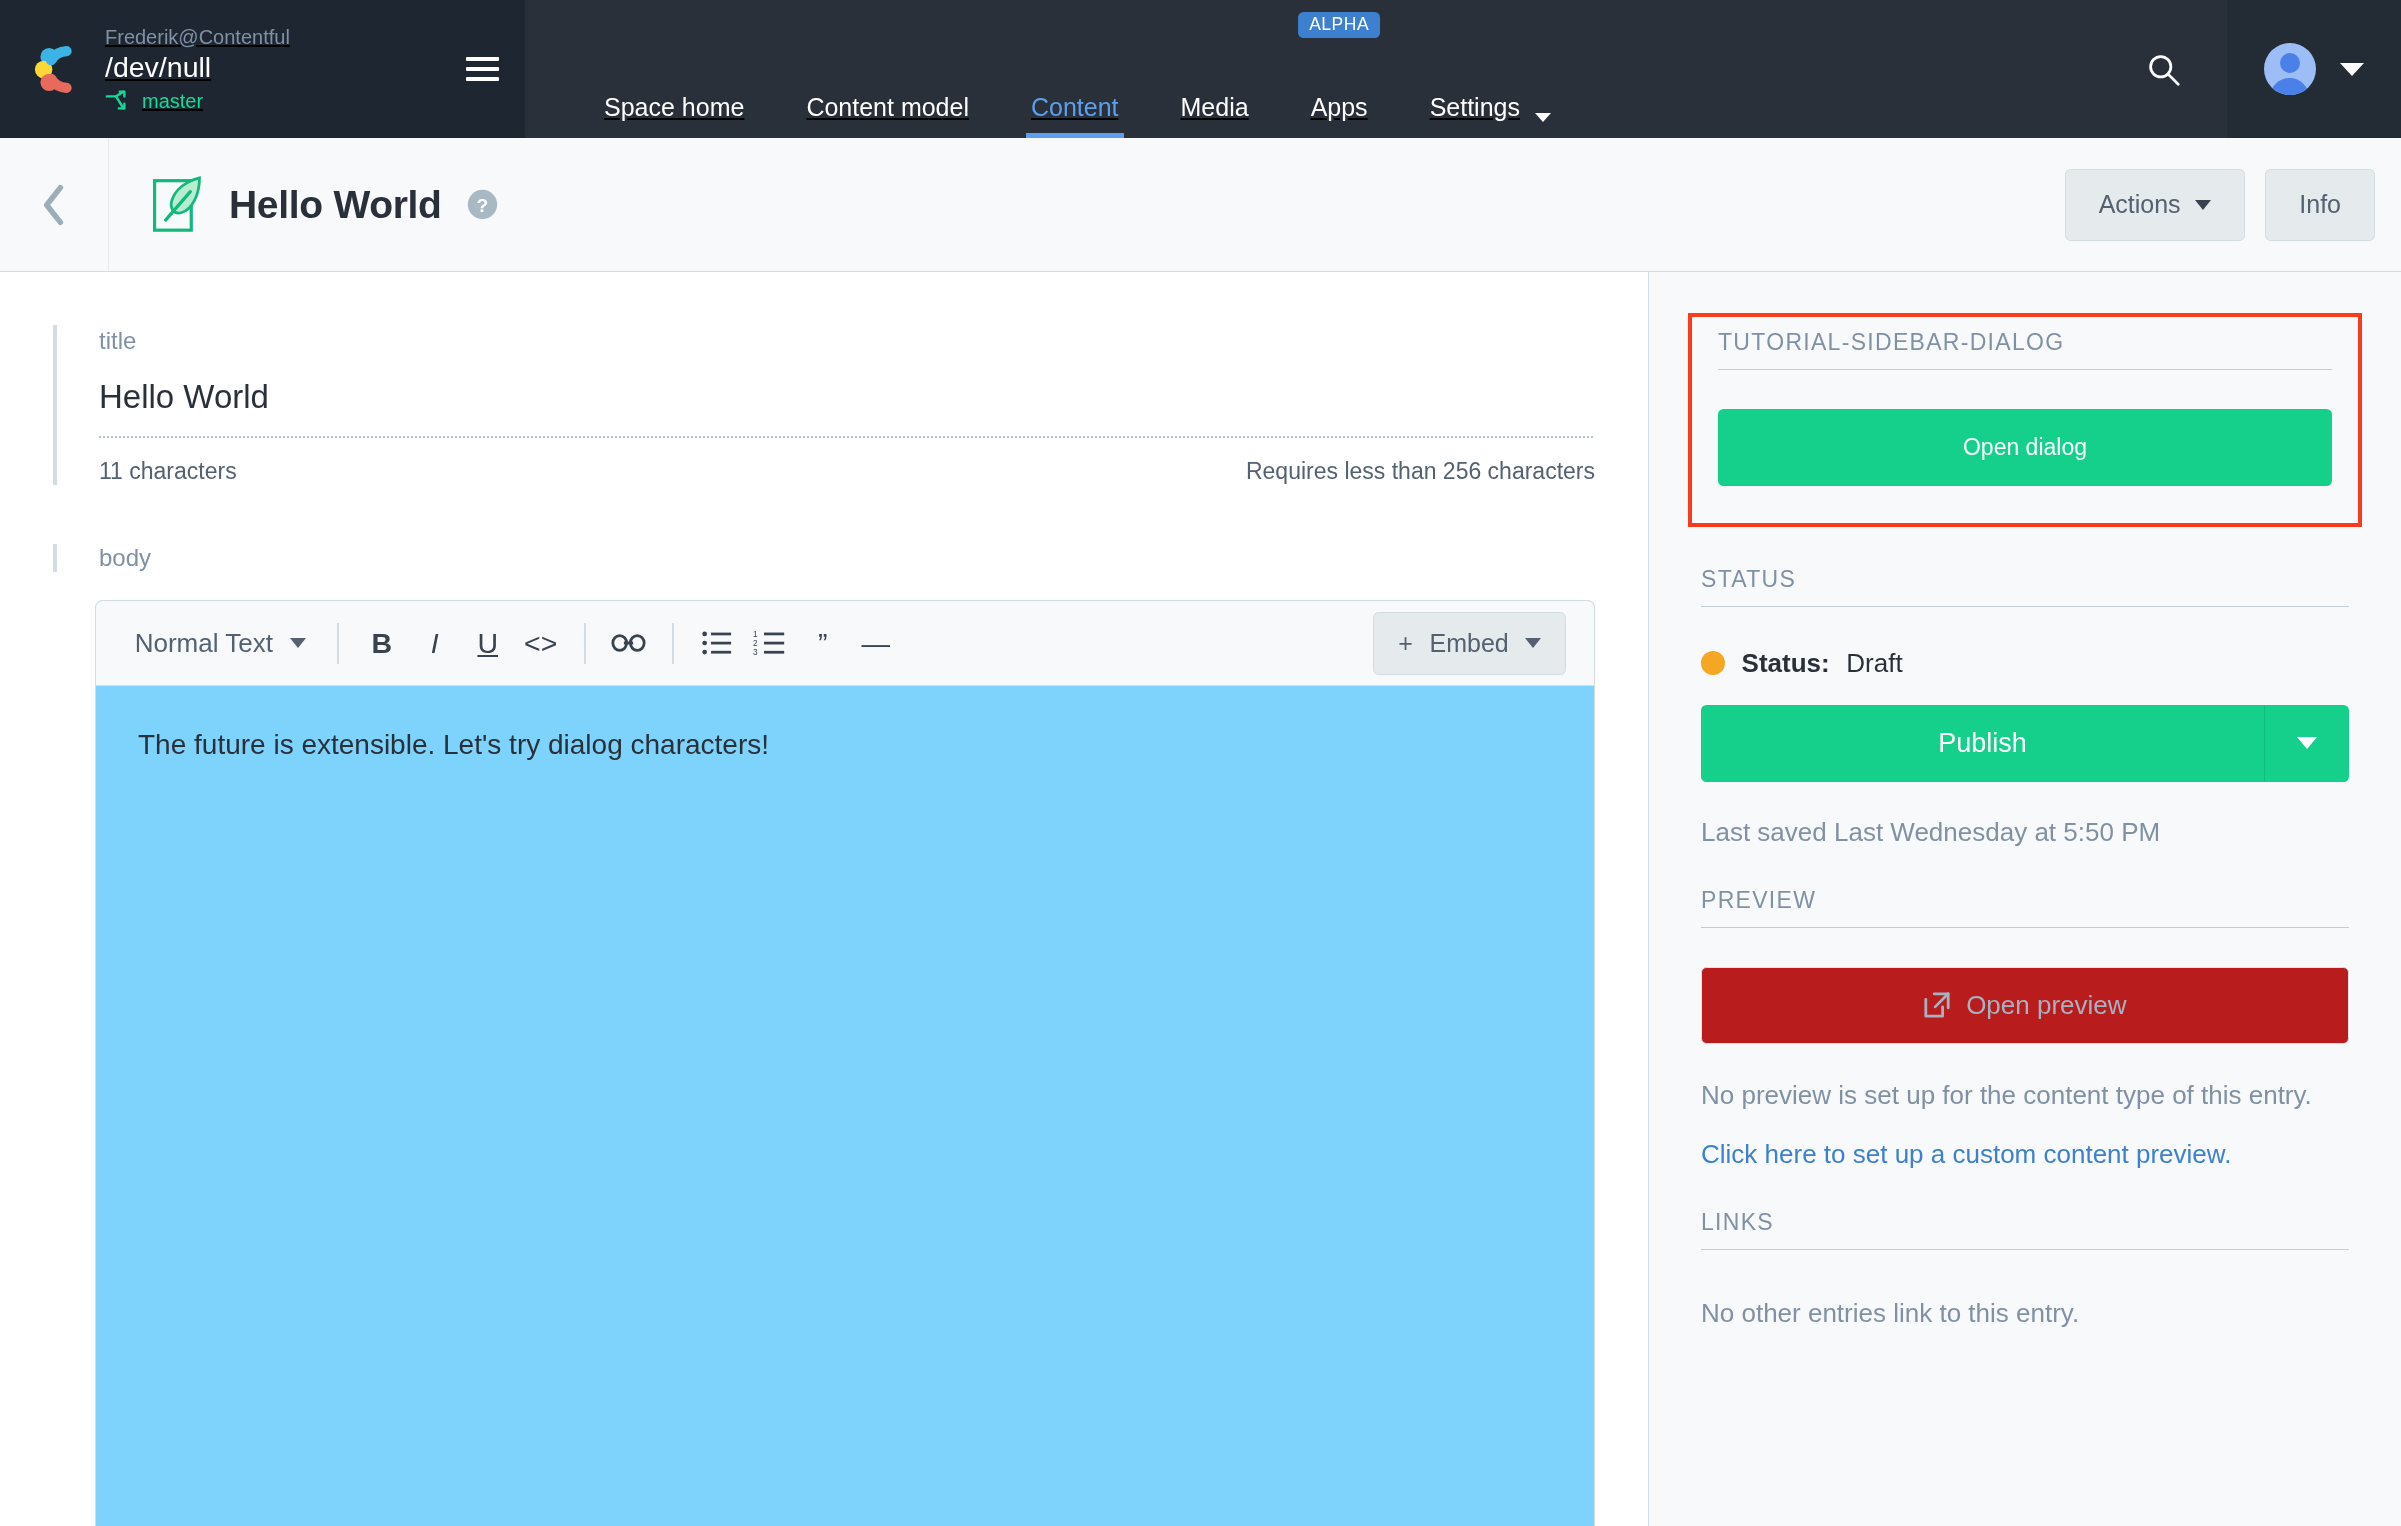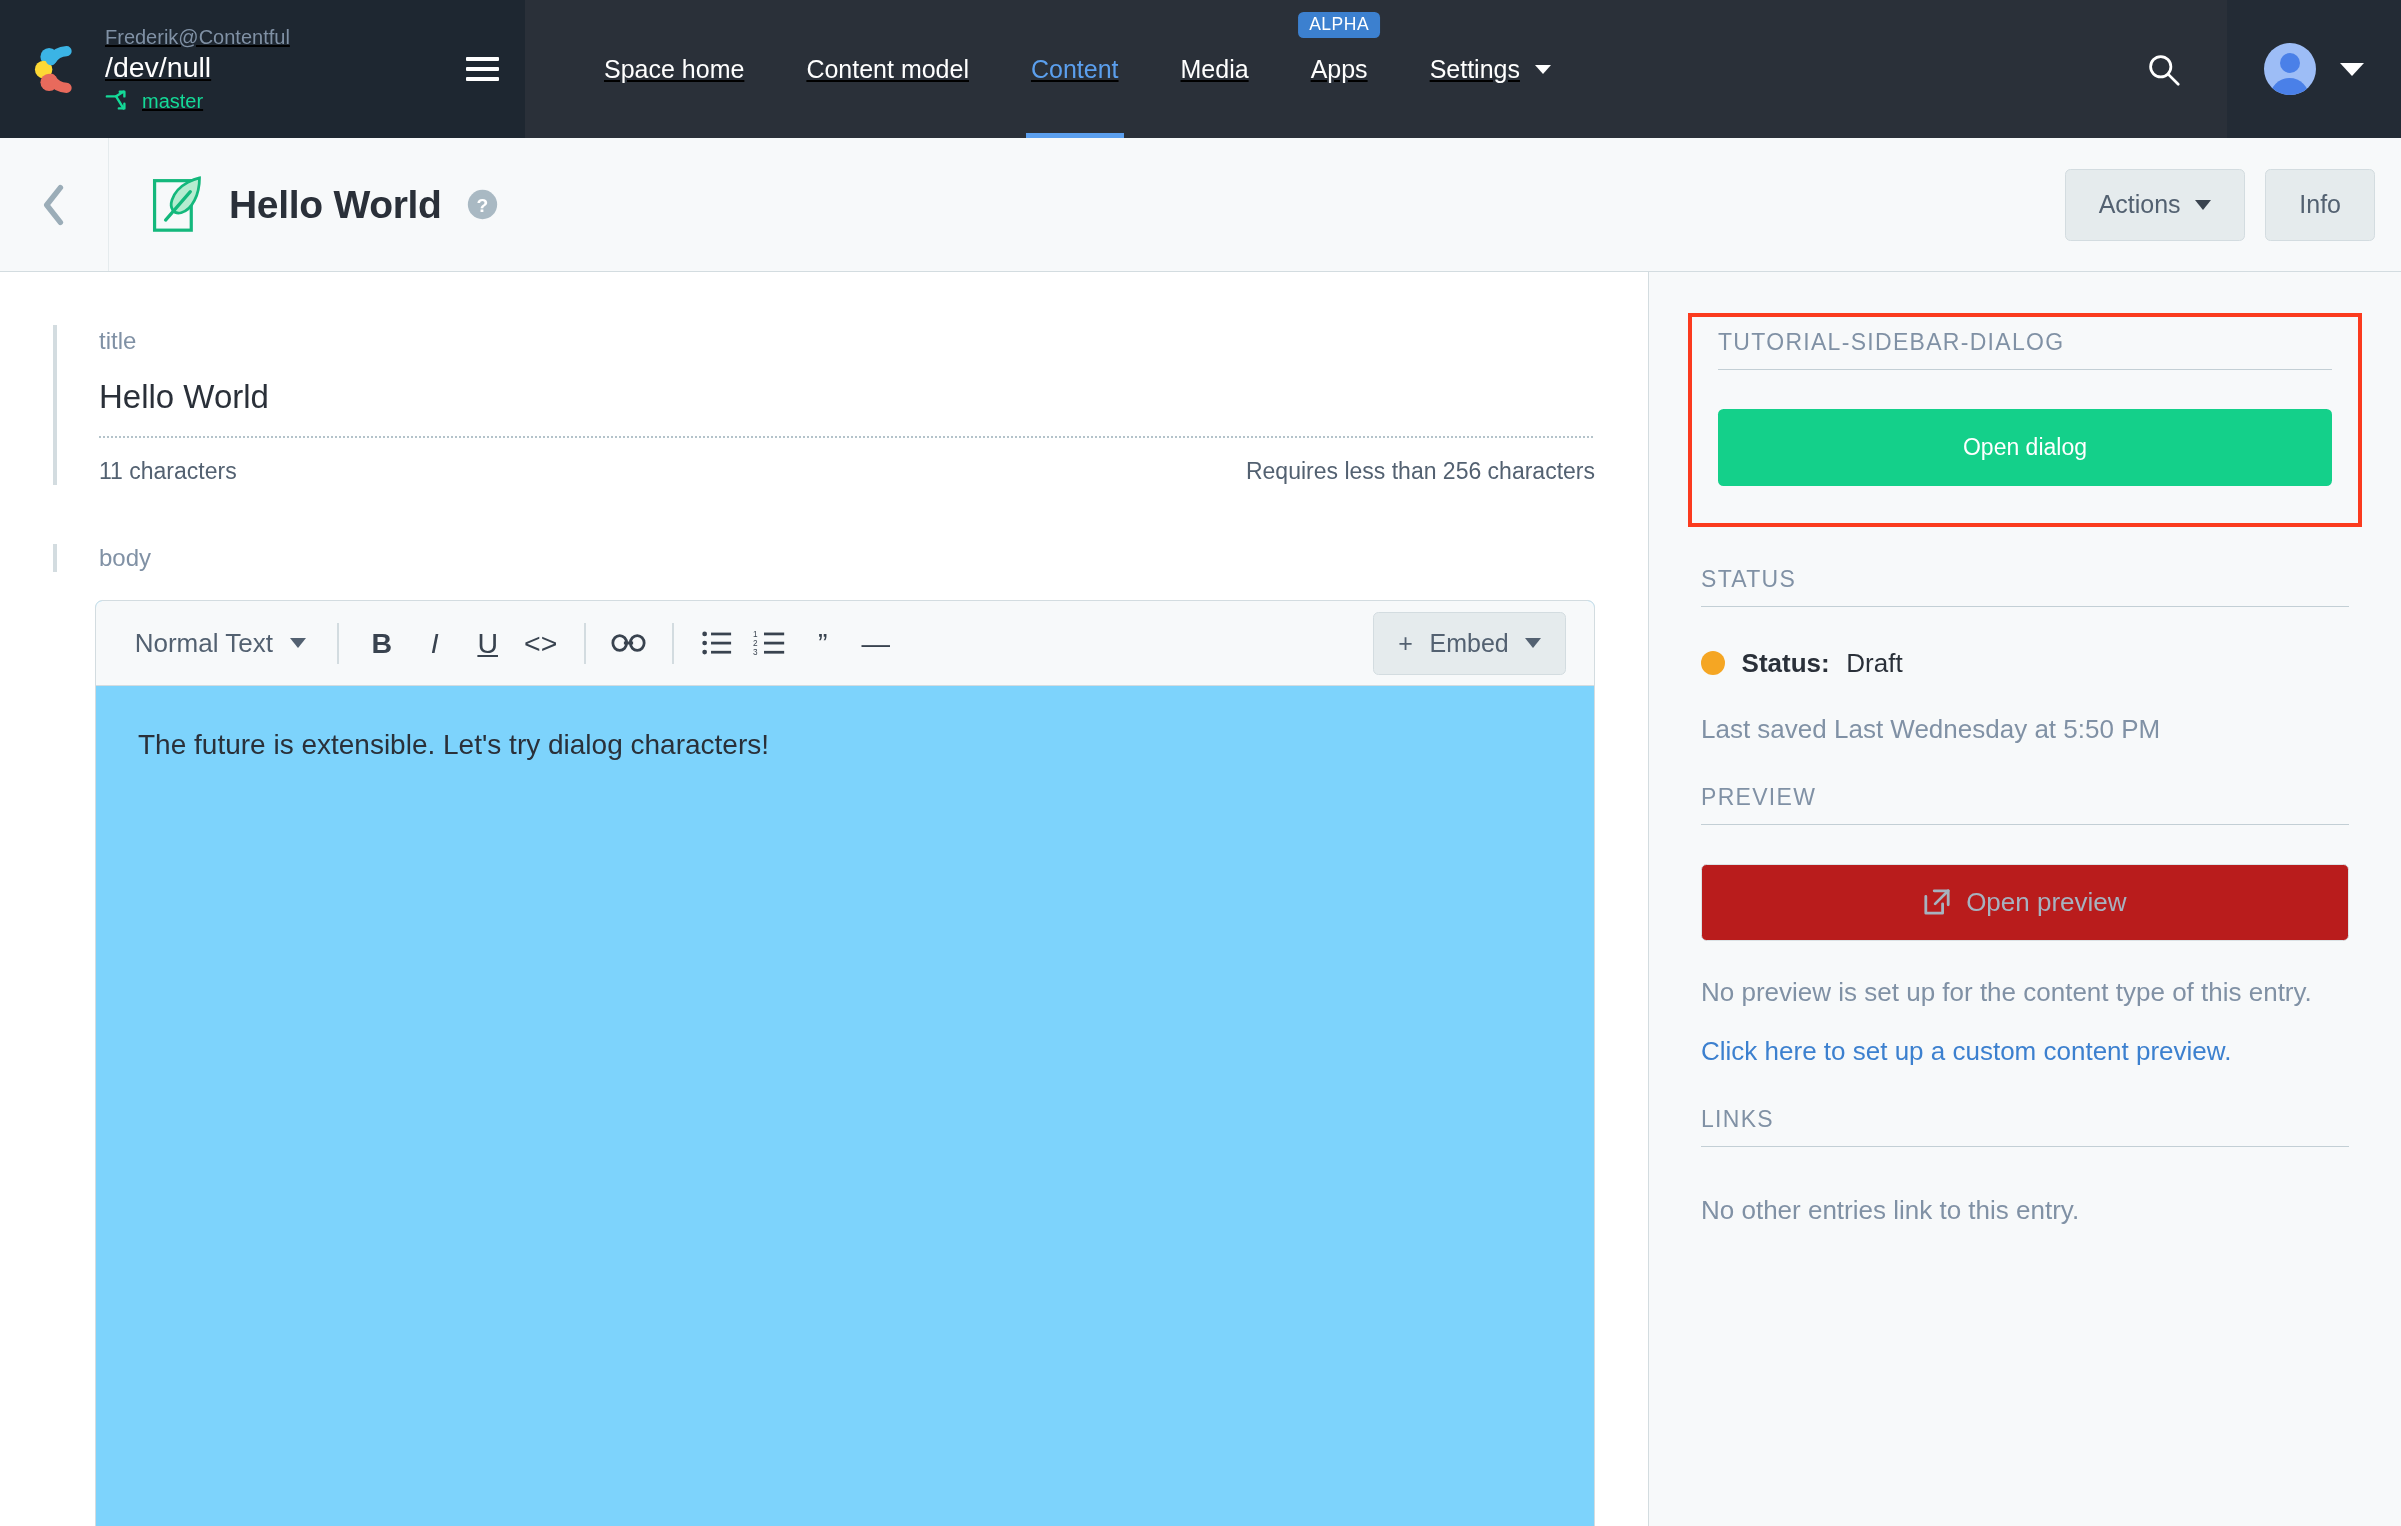--- a/index.html
+++ b/index.html
@@ -42,22 +42,22 @@
     justify-content: space-between; flex: 0 0 33px; margin-left: 13px;
     cursor: pointer;
   }
   .hamburger i { display: block; height: 3.7px; background: #ffffff; border-radius: 0.9px; }
 
   .nav-items {
     flex: 1; display: flex; align-items: stretch;
     padding-left: 48px; position: relative;
   }
   .nav-item {
-    position: relative; display: flex; align-items: center;
-    padding: 2px 31px; font-size: 25px; color: #ffffff;
+    position: relative; display: flex; align-items: flex-end;
+    padding: 16px 31px; font-size: 25px; color: #ffffff;
     cursor: pointer; white-space: nowrap;
   }
   .nav-item.active { color: #5b9fee; }
   .nav-item.active::after {
     content: ""; position: absolute; left: 26px; right: 26px; bottom: 0;
     height: 5.5px; background: #5b9fee;
   }
   .alpha-badge {
     position: absolute; top: 12px; left: 50%; transform: translateX(-50%);
     background: #3c80cf; color: #ffffff; font-size: 17.5px;
@@ -457,20 +457,26 @@
       </div>
     </div>
 
     <div class="sb-section">
       <div class="sb-heading">STATUS</div>
       <div class="status-line">
         <span class="status-dot"></span>
         <b>Status:</b>
         <span class="val">Draft</span>
       </div>
+      <div class="publish-row">
+        <button class="publish-main">Publish</button>
+        <div class="publish-arrow">
+          <i></i>
+        </div>
+      </div>
       <div class="last-saved">Last saved Last Wednesday at 5:50 PM</div>
     </div>
 
     <div class="sb-section">
       <div class="sb-heading">PREVIEW</div>
       <div class="btn-disabled">
         <svg width="28" height="28" viewBox="0 0 30 30">
           <path d="M3 9 V27 H21 V17" stroke="#a6b2bf" stroke-width="3" fill="none" stroke-linecap="round" stroke-linejoin="round"></path>
           <path d="M12 3 H27 V18" stroke="#a6b2bf" stroke-width="3" fill="none" stroke-linecap="round" stroke-linejoin="round"></path>
           <path d="M27 3 L13 17" stroke="#a6b2bf" stroke-width="3" stroke-linecap="round"></path>

